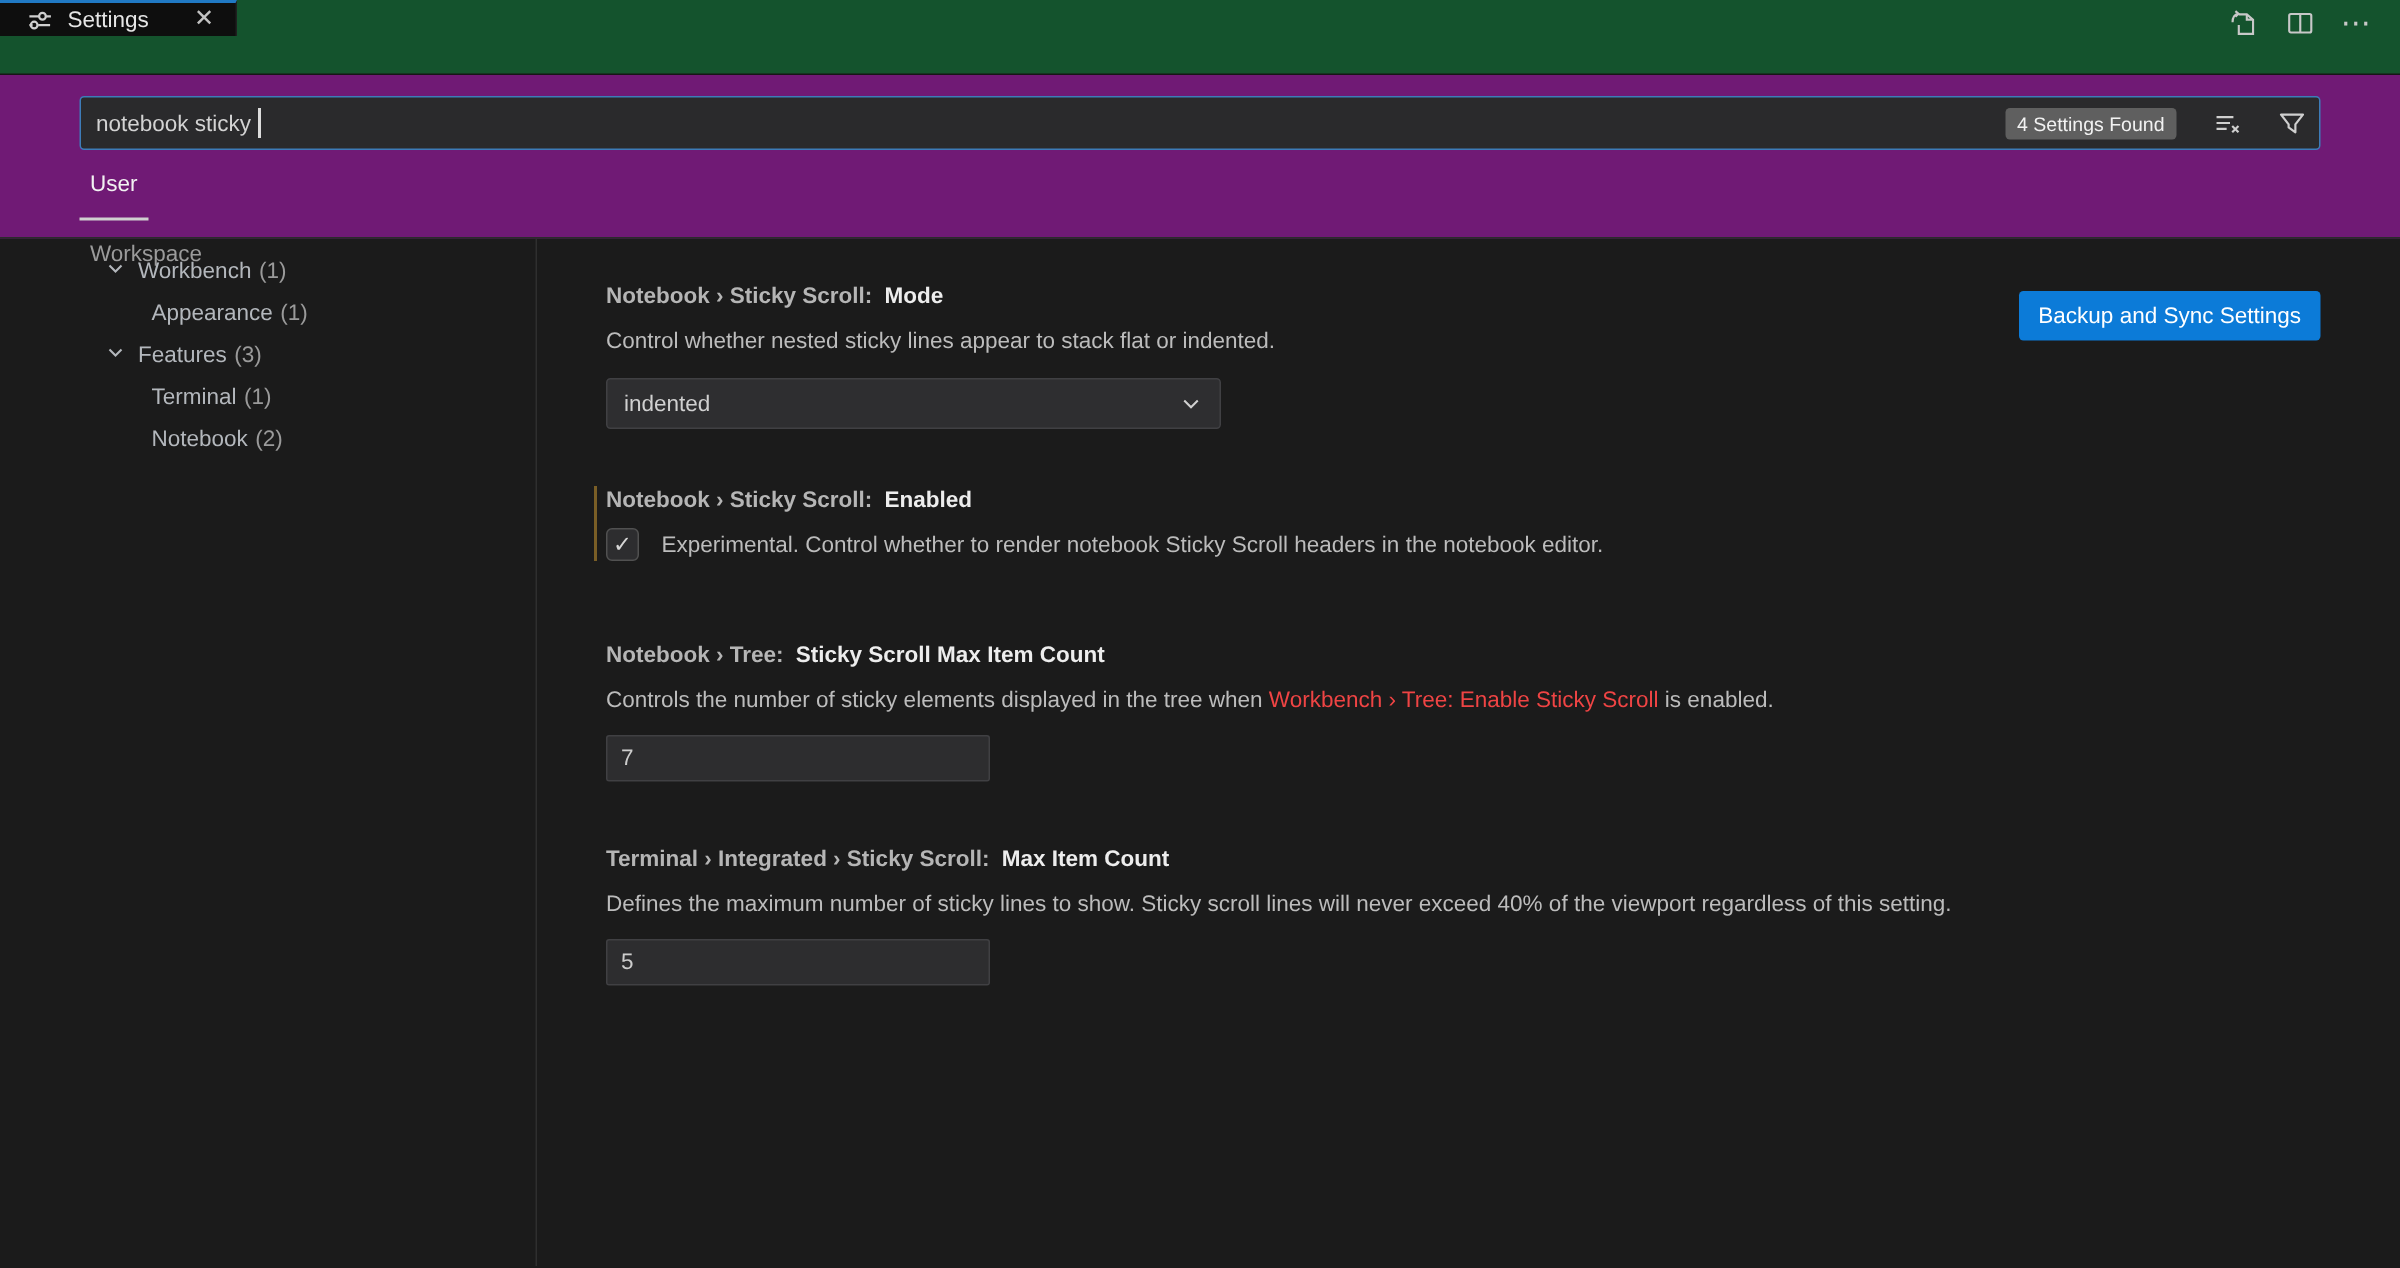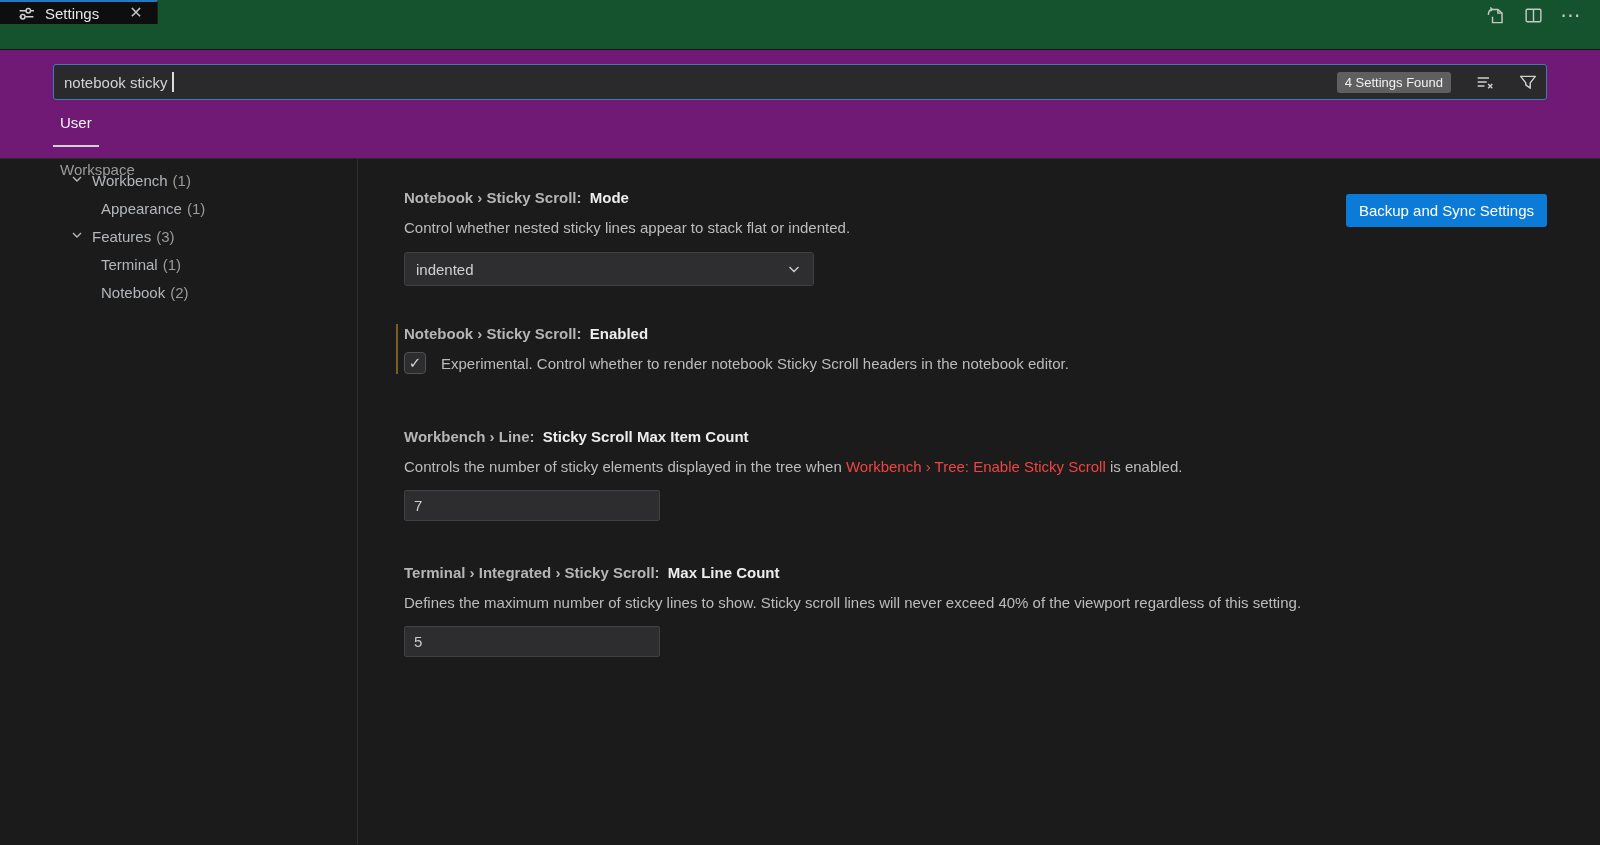--- a/index.html
+++ b/index.html
@@ -238,30 +238,30 @@
       <div class="check-row">
         <div class="checkbox">
           <span>✓</span>
         </div>
         <div class="setting-desc">Experimental. Control whether to render notebook Sticky Scroll headers in the notebook editor.</div>
       </div>
     </div>
 
     <div class="setting-item item-3">
       <div class="setting-title">
-        <span class="setting-cat">Workbench › Line:</span>
+        <span class="setting-cat">Notebook › Tree:</span>
         <span class="setting-name">Sticky Scroll Max Item Count</span>
       </div>
       <div class="setting-desc"><span>Controls the number of sticky elements displayed in the tree when </span><span class="setting-link">Workbench › Tree: Enable Sticky Scroll</span><span> is enabled.</span></div>
       <input class="num-input" value="7" style="">
     </div>
 
     <div class="setting-item">
       <div class="setting-title">
         <span class="setting-cat">Terminal › Integrated › Sticky Scroll:</span>
-        <span class="setting-name">Max Line Count</span>
+        <span class="setting-name">Max Item Count</span>
       </div>
       <div class="setting-desc">Defines the maximum number of sticky lines to show. Sticky scroll lines will never exceed 40% of the viewport regardless of this setting.</div>
       <input class="num-input" value="5" style="">
     </div>
 
   </div>
 </div>
 
 </body></html>

